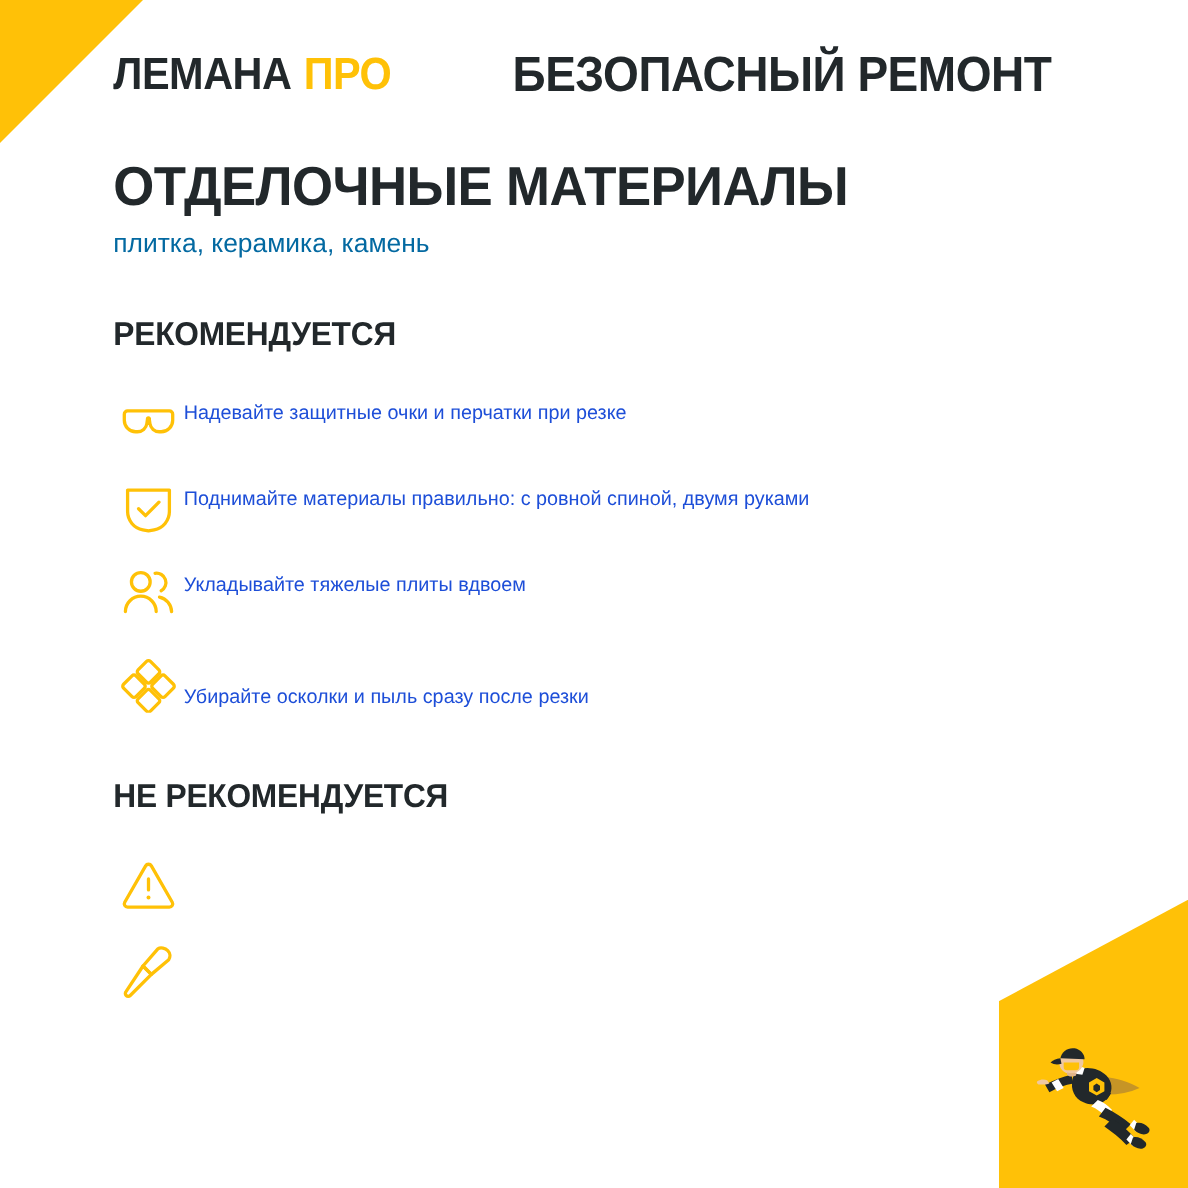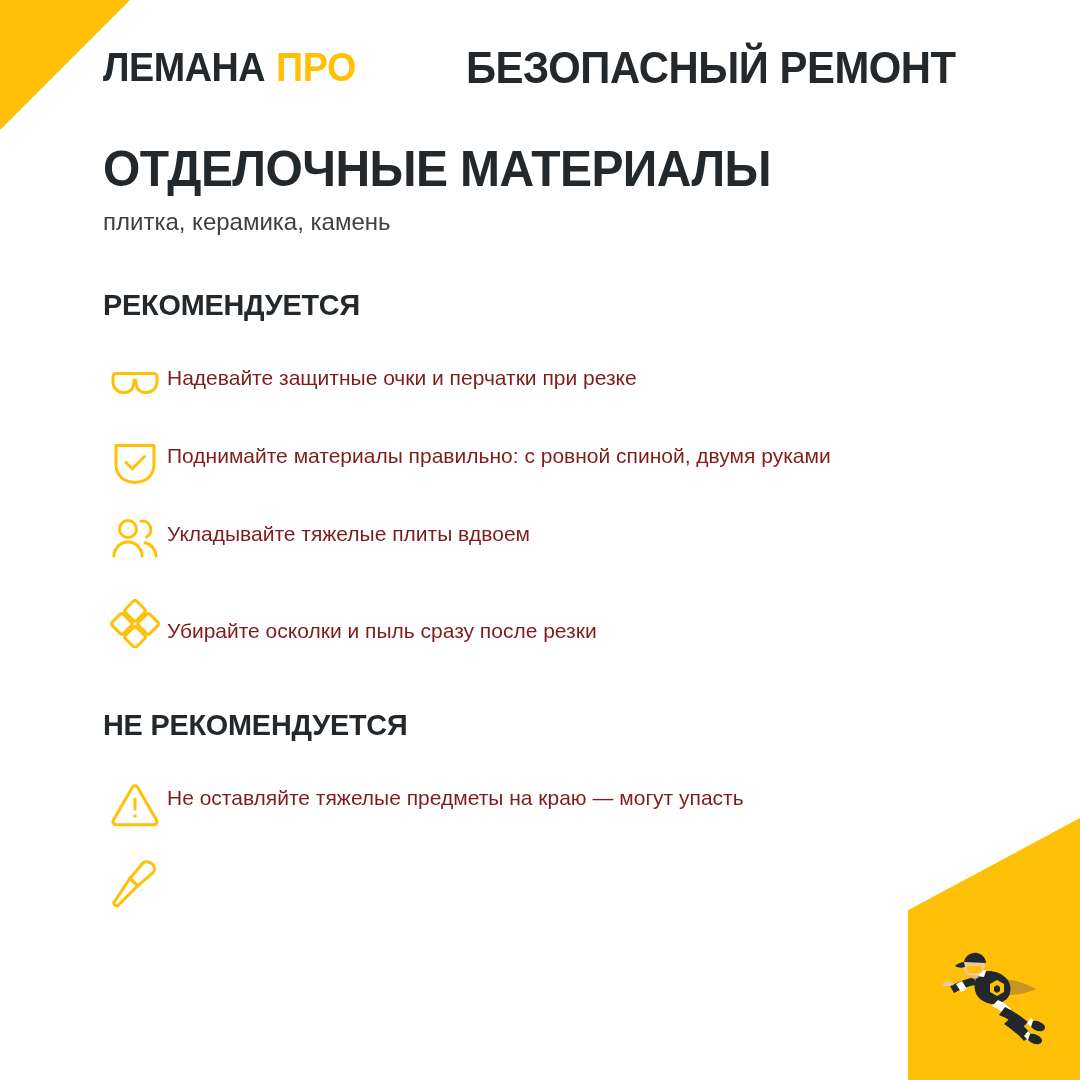--- a/index.html
+++ b/index.html
@@ -96,21 +96,21 @@
     color: #22282B;
     letter-spacing: -0.6px;
     line-height: 1.05;
     margin: 0 0 12px 0;
     transform: scaleX(0.96);
     transform-origin: left center;
   }
   .page-subtitle {
     font-size: 24px;
     font-weight: 400;
-    color: #404040;
+    color: #0369a1;
     margin: 0 0 52px 0;
     line-height: 1.2;
   }
 
   .section-heading {
     font-size: 30px;
     font-weight: 700;
     color: #22282B;
     letter-spacing: -0.2px;
     margin: 0 0 38px 0;
@@ -135,23 +135,23 @@
     display: flex;
     align-items: flex-start;
     justify-content: center;
     padding-top: 2px;
     box-sizing: border-box;
   }
   .item-icon svg { display: block; }
 
   .item-text {
     flex: 1 1 auto;
-    font-size: 21px;
+    font-size: 18px;
     line-height: 1.42;
-    color: #7f1d1d;
+    color: #1d4ed8;
     font-weight: 400;
     padding-top: 3px;
     max-width: 790px;
   }
 
   
   .mascot {
     position: absolute;
     right: 18px;
     bottom: 28px;
@@ -236,21 +236,20 @@
 
 
       <li class="item">
         <span class="item-icon">
           <svg width="52" height="46" viewBox="0 0 52 46" fill="none">
             <path d="M23.4 5.2a3 3 0 0 1 5.2 0l19 33a3 3 0 0 1-2.6 4.5H7a3 3 0 0 1-2.6-4.5l19-33z" stroke="#FFC107" stroke-width="3" stroke-linejoin="round"></path>
             <path d="M26 17v10" stroke="#FFC107" stroke-width="3" stroke-linecap="round"></path>
             <circle cx="26" cy="34" r="1.8" fill="#FFC107"></circle>
           </svg>
         </span>
-        <span class="item-text">Не оставляйте тяжелые предметы на краю — могут упасть</span>
       </li>
 
       <li class="item">
         <span class="item-icon">
           <svg width="50" height="50" viewBox="0 0 50 50" fill="none">
             <path d="M42.5 4.2c2.2 2.2 2.6 5.6.9 8.2L27.6 25.8 20 18.2 33.5 2.6c2.6-1.7 6.8-.6 9 1.6z" stroke="#FFC107" stroke-width="3" stroke-linejoin="round"></path>
             <path d="M20 18.2l7.6 7.6L8.4 45a2.6 2.6 0 0 1-3.7-3.7L20 18.2z" stroke="#FFC107" stroke-width="3" stroke-linejoin="round"></path>
           </svg>
         </span>
       </li>

